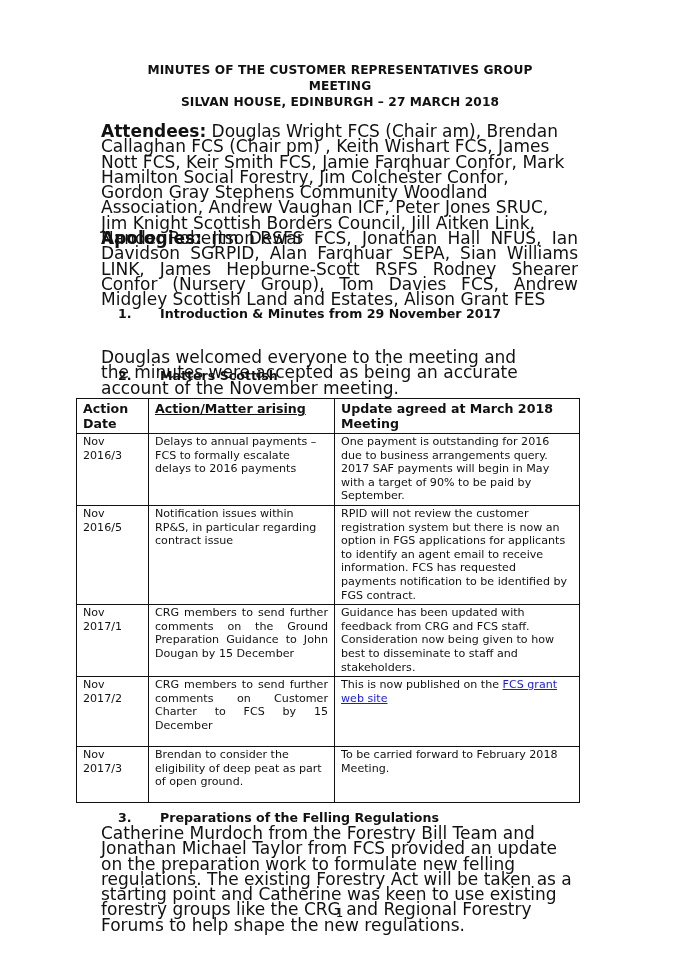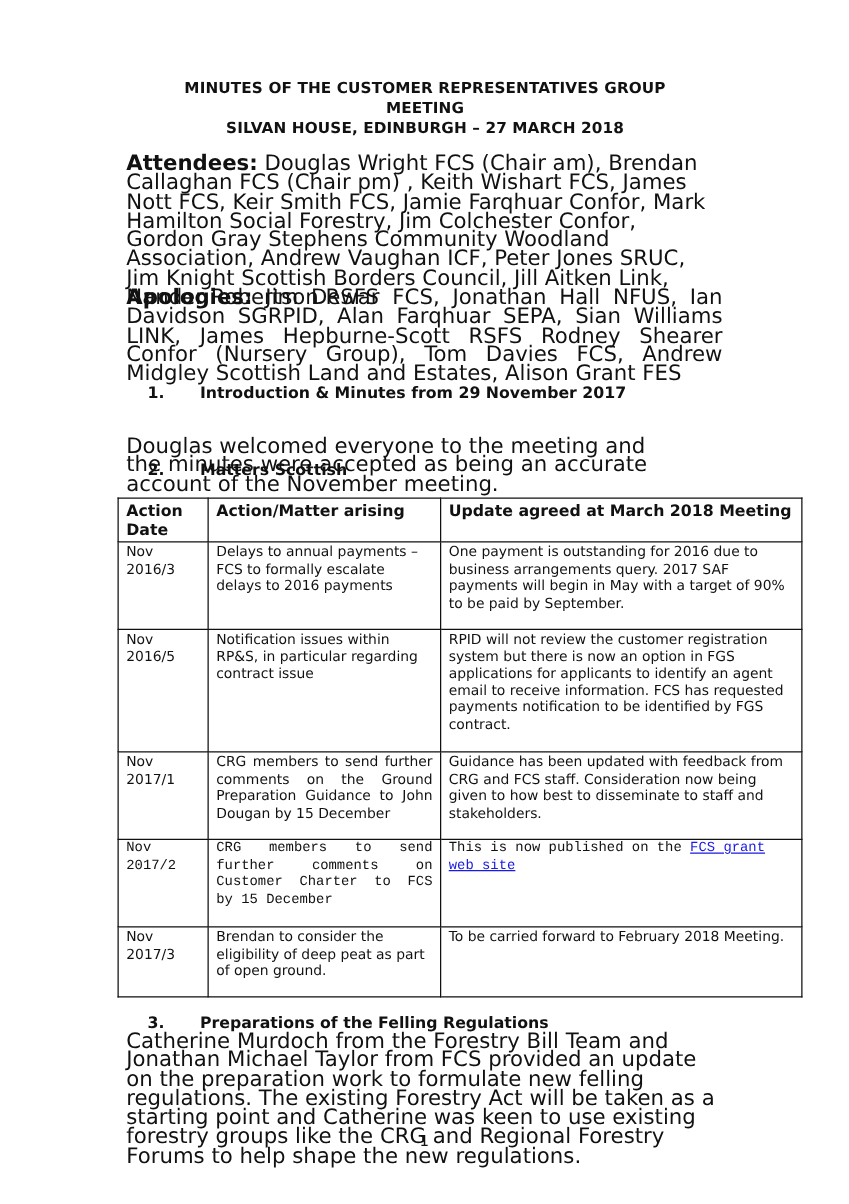--- a/index.html
+++ b/index.html
@@ -7,21 +7,21 @@
          font-family: "DejaVu Sans", "Liberation Sans", sans-serif; color: #111; }
   .page { position: absolute; left: 0; top: 0; width: 679px; height: 963px; }
   .title { position: absolute; left: 90px; width: 500px; top: 62px; text-align: center;
            font-weight: bold; font-size: 12.2px; line-height: 16px; letter-spacing: 0.1px; }
   .title div { white-space: nowrap; }
   .para { position: absolute; left: 101px; width: 480px; font-size: 17px; line-height: 15.3px; }
   .para.justify { text-align: justify; text-align-last: left; }
   .para b { font-weight: bold; }
   .heading { position: absolute; left: 118px; font-weight: bold; font-size: 12.6px; line-height: 16px; white-space: nowrap; }
   .heading .num { display: inline-block; width: 42px; }
-  table.actions { position: absolute; left: 94px; top: 398px; width: 548px; border-collapse: collapse;
+  table.actions { position: absolute; left: 76px; top: 398px; width: 504px; border-collapse: collapse;
                   font-size: 11.1px; line-height: 13.6px; border-radius: 28px; }
   table.actions th, table.actions td { border: 1.3px solid #111; vertical-align: top; padding: 1px 6px 2px 6px; text-align: left; }
   table.actions th { font-weight: bold; font-size: 12.6px; line-height: 15px; padding-top: 2px; }
   table.actions td.c1 { width: 59px; margin-left: 26px; }
   table.actions td.c2 { width: 173px; }
   td.justify { text-align: justify !important; text-align-last: left; }
   a.link { color: #1a1ae0; text-decoration: underline; }
   .pagenum { position: absolute; left: 0; width: 679px; top: 906px; text-align: center; font-size: 12px; }
 </style>
 </head>
@@ -49,41 +49,41 @@
   <div class="para" style="top:322px; width:440px;margin-top:28px;">Douglas welcomed everyone to the meeting and the minutes were accepted as being an accurate account of the November meeting.</div>
 
   <div class="heading" style="top:368px;">
     <span class="num">2.</span><span>Matters Scottish</span>
   </div>
 
   <table class="actions">
     <thead>
       <tr style="height:33px;">
         <th style="width:59px;">Action Date</th>
-        <th style="width:173px;">Action/Matter arising</th>
+        <th style="width:173px;text-decoration:underline;">Action/Matter arising</th>
         <th>Update agreed at March 2018 Meeting</th>
       </tr>
     </thead>
     <tbody>
       <tr style="height:70px;">
         <td class="c1">Nov 2016/3</td>
         <td class="c2">Delays to annual payments – FCS to formally escalate delays to 2016 payments</td>
         <td>One payment is outstanding for 2016 due to business arrangements query. 2017 SAF payments will begin in May with a target of 90% to be paid by September.</td>
       </tr>
       <tr style="height:98px;">
         <td class="c1">Nov 2016/5</td>
         <td class="c2">Notification issues within RP&amp;S, in particular regarding contract issue</td>
         <td>RPID will not review the customer registration system but there is now an option in FGS applications for applicants to identify an agent email to receive information. FCS has requested payments notification to be identified by FGS contract.</td>
       </tr>
       <tr style="height:70px;">
         <td class="c1">Nov 2017/1</td>
         <td class="c2 justify">CRG members to send further comments on the Ground Preparation Guidance to John Dougan by 15 December</td>
         <td>Guidance has been updated with feedback from CRG and FCS staff. Consideration now being given to how best to disseminate to staff and stakeholders.</td>
       </tr>
-      <tr style="height:70px;font-family:Liberation Mono, monospace;">
+      <tr style="height:70px;">
         <td class="c1">Nov 2017/2</td>
         <td class="c2 justify">CRG members to send further comments on Customer Charter to FCS by 15 December</td>
         <td><span>This is now published on the </span><a class="link" href="#">FCS grant web site</a></td>
       </tr>
       <tr style="height:56px;">
         <td class="c1">Nov 2017/3</td>
         <td class="c2">Brendan to consider the eligibility of deep peat as part of open ground.</td>
         <td>To be carried forward to February 2018 Meeting.</td>
       </tr>
     </tbody>

